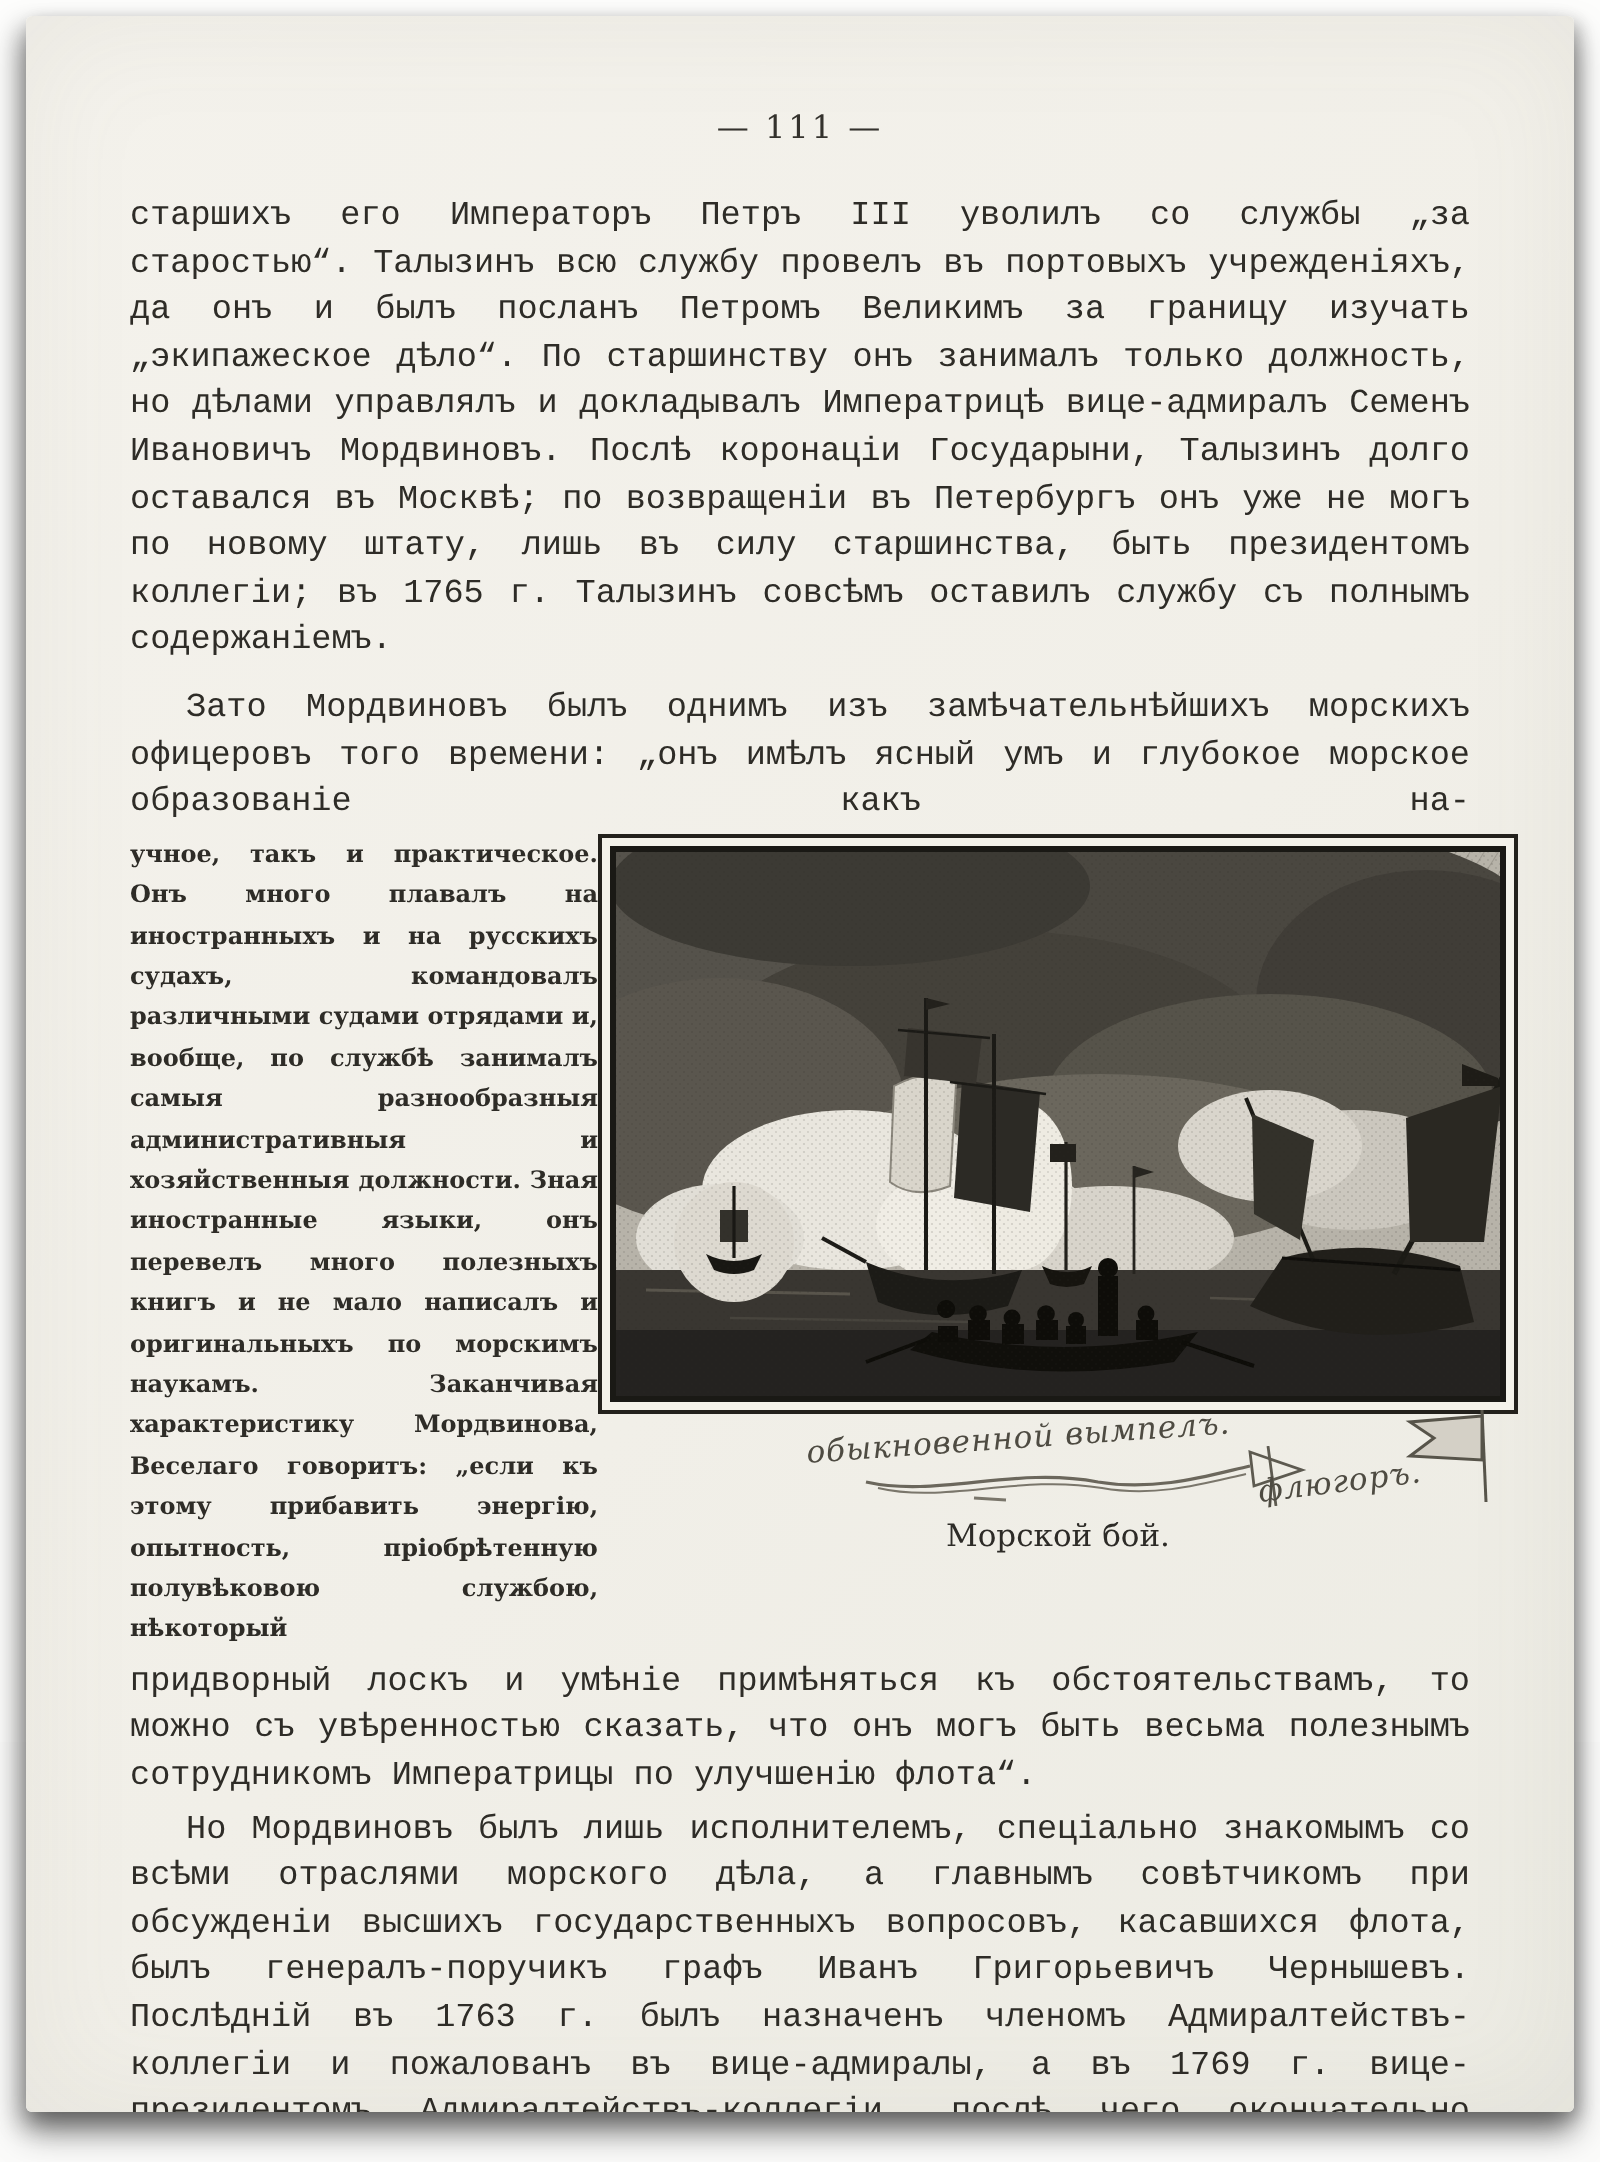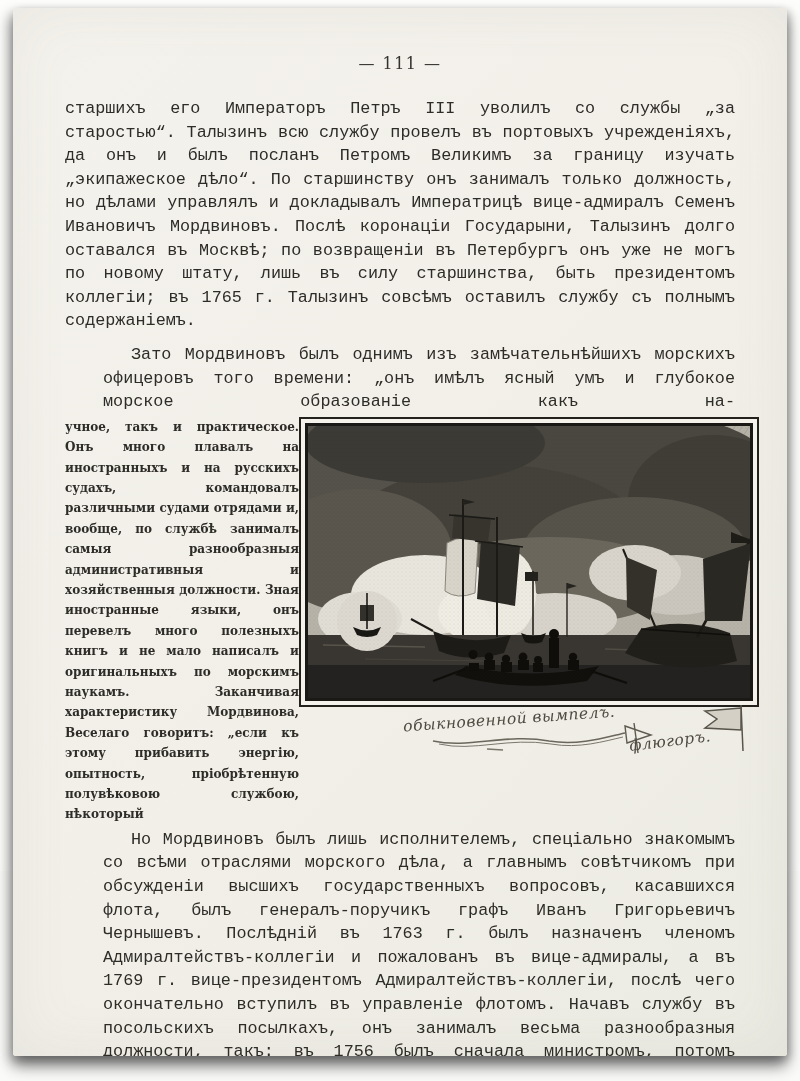--- a/index.html
+++ b/index.html
@@ -23,21 +23,21 @@
   }
   .pagenum{
     text-align:center;font-size:16px;letter-spacing:1.5px;color:#34322d;
     margin:0 0 24px 0;
   }
   .bodytext{
     font-size:16.8px;line-height:23.6px;text-align:justify;
     margin:0;color:#2e2c27;font-family:Liberation Mono, monospace;
   }
   .p-first{margin-top:12px;}
-  .p-indent{text-indent:28px;margin-left:38px;}
+  .p-indent{text-indent:28px;}
   .p-lastjust{text-align-last:justify;}
   .figrow{display:flex;align-items:flex-start;margin-top:3px;}
   .leftcol{
     flex:none;width:234px;
     font-size:12px;line-height:20.4px;text-align:justify;
     color:#2e2c27;
     font-weight:bold;
   }
   .figure{width:460px;margin-left:auto;margin-right:-24px;box-sizing:border-box;}
   .engframe{
@@ -178,20 +178,22 @@
             <line x1="205" y1="0" x2="209" y2="30" stroke="#5d5a50" stroke-width="1.4"></line>
             <line x1="58" y1="26" x2="74" y2="27" stroke="#7a766b" stroke-width="1.4"></line>
           </svg>
           <svg class="annot-svg" style="left:398px;top:-4px;" width="54" height="50" viewBox="0 0 54 50" xmlns="http://www.w3.org/2000/svg">
             <line x1="44" y1="2" x2="46" y2="48" stroke="#57544a" stroke-width="1.5"></line>
             <path d="M44,5 L8,8 L20,16 L8,25 L44,27 Z" fill="#d4d0c6" stroke="#57544a" stroke-width="1.5"></path>
           </svg>
           <span class="hand hand-right" style="left:330px;top:25px;">флюгоръ.</span>
         </div>
 
+        <p class="cap-title">Морской бой.</p>
       </div>
     </div>
 
+    <p class="bodytext tailp">придворный лоскъ и умѣніе примѣняться къ обстоятельствамъ, то можно съ увѣренностью сказать, что онъ могъ быть весьма полезнымъ сотрудникомъ Императрицы по улучшенію флота“.</p>
 
     <p class="bodytext p-indent p-lastjust p3">Но Мордвиновъ былъ лишь исполнителемъ, спеціально знакомымъ со всѣми отраслями морского дѣла, а главнымъ совѣтчикомъ при обсужденіи высшихъ государственныхъ вопросовъ, касавшихся флота, былъ генералъ-поручикъ графъ Иванъ Григорьевичъ Чернышевъ. Послѣдній въ 1763 г. былъ назначенъ членомъ Адмиралтействъ-коллегіи и пожалованъ въ вице-адмиралы, а въ 1769 г. вице-президентомъ Адмиралтействъ-коллегіи, послѣ чего окончательно вступилъ въ управленіе флотомъ. Начавъ службу въ посольскихъ посылкахъ, онъ занималъ весьма разнообразныя должности, такъ: въ 1756 былъ сначала министромъ, потомъ посланникомъ въ Дрезденѣ, въ Вѣнѣ и Парижѣ, въ 1759 г. оберъ-прокуроромъ Правительствующаго Сената, а въ слѣдующемъ году главнымъ директоромъ въ ко-</p>
 
   </div>
 </div>
 
 </body></html>

